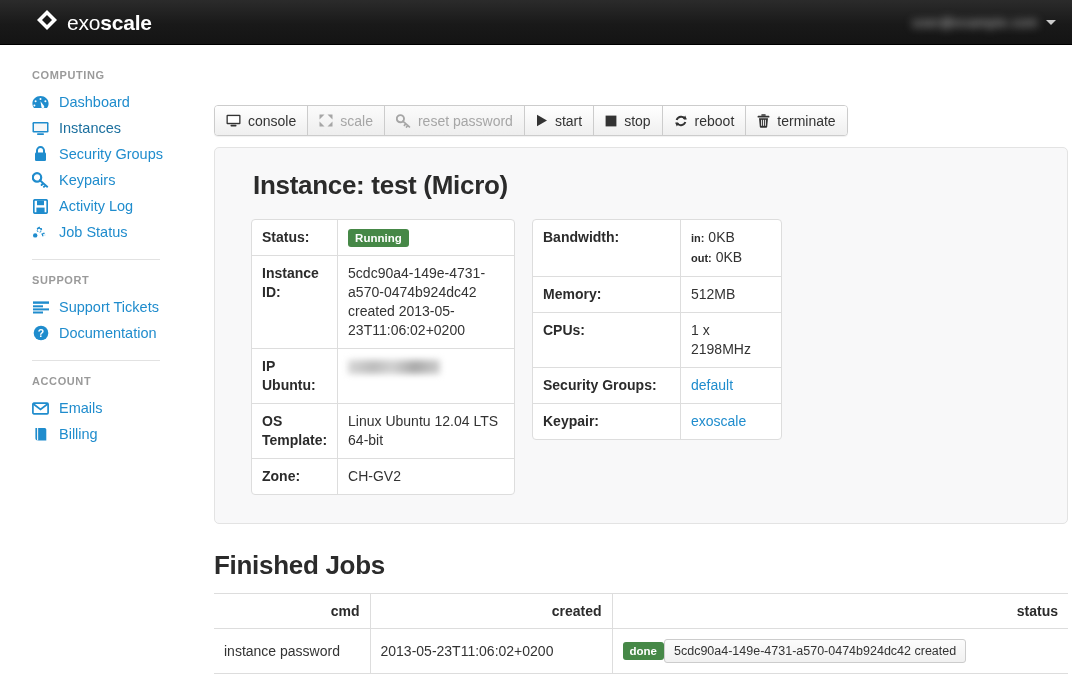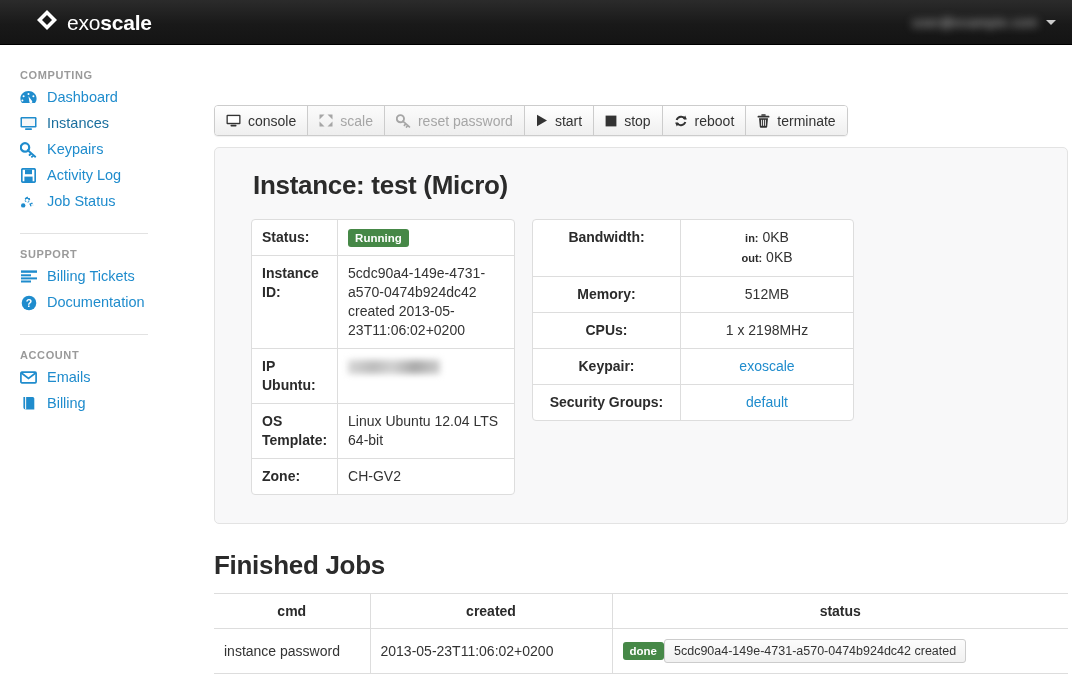--- a/index.html
+++ b/index.html
@@ -48,33 +48,33 @@
   }
   .caret {
     width: 0; height: 0;
     border-left: 5px solid transparent;
     border-right: 5px solid transparent;
     border-top: 5px solid #cccccc;
   }
 
   
   .sidebar {
-    position: absolute; left: 4px; top: 45px;
+    position: absolute; left: 16px; top: 45px;
     width: 190px; padding-top: 24px;
   }
   .side-head {
     color: #9a9a9a;
     font-size: 11px;
     font-weight: bold;
     letter-spacing: 0.6px;
     padding: 0 0 8px 16px;
     text-transform: uppercase;
   }
   .side-item {
-    display: flex; align-items: flex-start;
+    display: flex; align-items: center;
     gap: 10px;
     height: 26px;
     padding-left: 16px;
     color: #1f8ccd;
     font-size: 14.5px;
     cursor: pointer;
     text-decoration: none;
   }
   .side-item.active { color: #1b6f9e; }
   .side-item .ico {
@@ -154,21 +154,21 @@
     line-height: 19px;
   }
   table.detail tr:first-child td { border-top: none; }
   table.detail td.k {
     font-weight: bold;
     color: #2b2b2b;
     border-right: 1px solid #dddddd;
   }
   .t-left { width: 264px; }
   .t-left td.k { width: 84px; }
-  .t-right { width: 322px; text-align: center; }
+  .t-right { width: 250px; }
   .t-right td.k { width: 148px; }
 
   .badge {
     display: inline-block;
     background: #468847;
     color: #ffffff;
     font-size: 11.5px;
     font-weight: bold;
     padding: 3px 7px 3px 7px;
     border-radius: 3px;
@@ -186,21 +186,21 @@
     margin: 26px 0 12px 8px;
     letter-spacing: -0.3px;
   }
   table.jobs {
     margin-left: 8px;
     width: 854px;
     border-collapse: collapse;
     background: #ffffff;
   }
   table.jobs th {
-    text-align: center;
+    text-align: right;
     font-size: 14px;
     font-weight: bold;
     color: #2b2b2b;
     padding: 9px 10px;
     border: 1px solid #dddddd;
     border-left: none; border-right: none;
     border-top: 1px solid #dddddd;
   }
   table.jobs td {
     font-size: 14px;
@@ -264,20 +264,29 @@
       <svg width="17" height="15" viewBox="0 0 17 15">
           <rect x="0.5" y="1" width="16" height="10.5" rx="1.2" fill="#1f8ccd"></rect>
           <rect x="2" y="2.5" width="13" height="7.5" fill="#f5f7f8"></rect>
           <rect x="5" y="12.2" width="7" height="1.8" rx="0.8" fill="#1f8ccd"></rect>
         </svg>
     </span>
     <span>Instances</span>
   </a>
   <a class="side-item">
     <span class="ico">
+      <svg width="13" height="16" viewBox="0 0 13 16">
+          <path d="M3 7V4.6a3.5 3.5 0 117 0V7" stroke="#1f8ccd" stroke-width="2" fill="none"></path>
+          <rect x="1" y="6.6" width="11" height="8.4" rx="1.3" fill="#1f8ccd"></rect>
+        </svg>
+    </span>
+    <span>Security Groups</span>
+  </a>
+  <a class="side-item">
+    <span class="ico">
       <svg width="17" height="16" viewBox="0 0 17 16">
           <circle cx="5" cy="5.4" r="4.2" fill="none" stroke="#1f8ccd" stroke-width="2.2"></circle>
           <path d="M7.8 8.2l7.4 6.5M11.2 11.2l-1.6 1.8M13.4 13.1l-1.5 1.7" stroke="#1f8ccd" stroke-width="1.9" fill="none" stroke-linecap="round"></path>
         </svg>
     </span>
     <span>Keypairs</span>
   </a>
   <a class="side-item">
     <span class="ico">
       <svg width="15" height="15" viewBox="0 0 15 15">
@@ -308,21 +317,21 @@
     <span class="ico">
       <svg width="16" height="13" viewBox="0 0 16 13">
           <g fill="#1f8ccd">
             <rect x="0" y="0.4" width="16" height="2.4"></rect>
             <rect x="0" y="4.3" width="10" height="2"></rect>
             <rect x="0" y="7.4" width="16" height="2"></rect>
             <rect x="0" y="10.5" width="10" height="2"></rect>
           </g>
         </svg>
     </span>
-    <span>Billing Tickets</span>
+    <span>Support Tickets</span>
   </a>
   <a class="side-item">
     <span class="ico">
       <svg width="16" height="16" viewBox="0 0 16 16">
           <circle cx="8" cy="8" r="7.3" fill="#1f8ccd"></circle>
           <text x="8" y="12" font-size="10.5" font-family="Liberation Sans, sans-serif" font-weight="bold" fill="#ffffff" text-anchor="middle">?</text>
         </svg>
     </span>
     <span>Documentation</span>
   </a>
@@ -489,29 +498,29 @@
         </tr>
         <tr>
           <td class="k">Memory:</td>
           <td>512MB</td>
         </tr>
         <tr>
           <td class="k">CPUs:</td>
           <td>1 x 2198MHz</td>
         </tr>
         <tr>
+          <td class="k">Security Groups:</td>
+          <td>
+            <a class="lnk">default</a>
+          </td>
+        </tr>
+        <tr>
           <td class="k">Keypair:</td>
           <td>
             <a class="lnk">exoscale</a>
-          </td>
-        </tr>
-        <tr>
-          <td class="k">Security Groups:</td>
-          <td>
-            <a class="lnk">default</a>
           </td>
         </tr>
       </tbody>
         </table>
 
     </div>
   </div>
 
   
   <div class="jobs-title">Finished Jobs</div>

